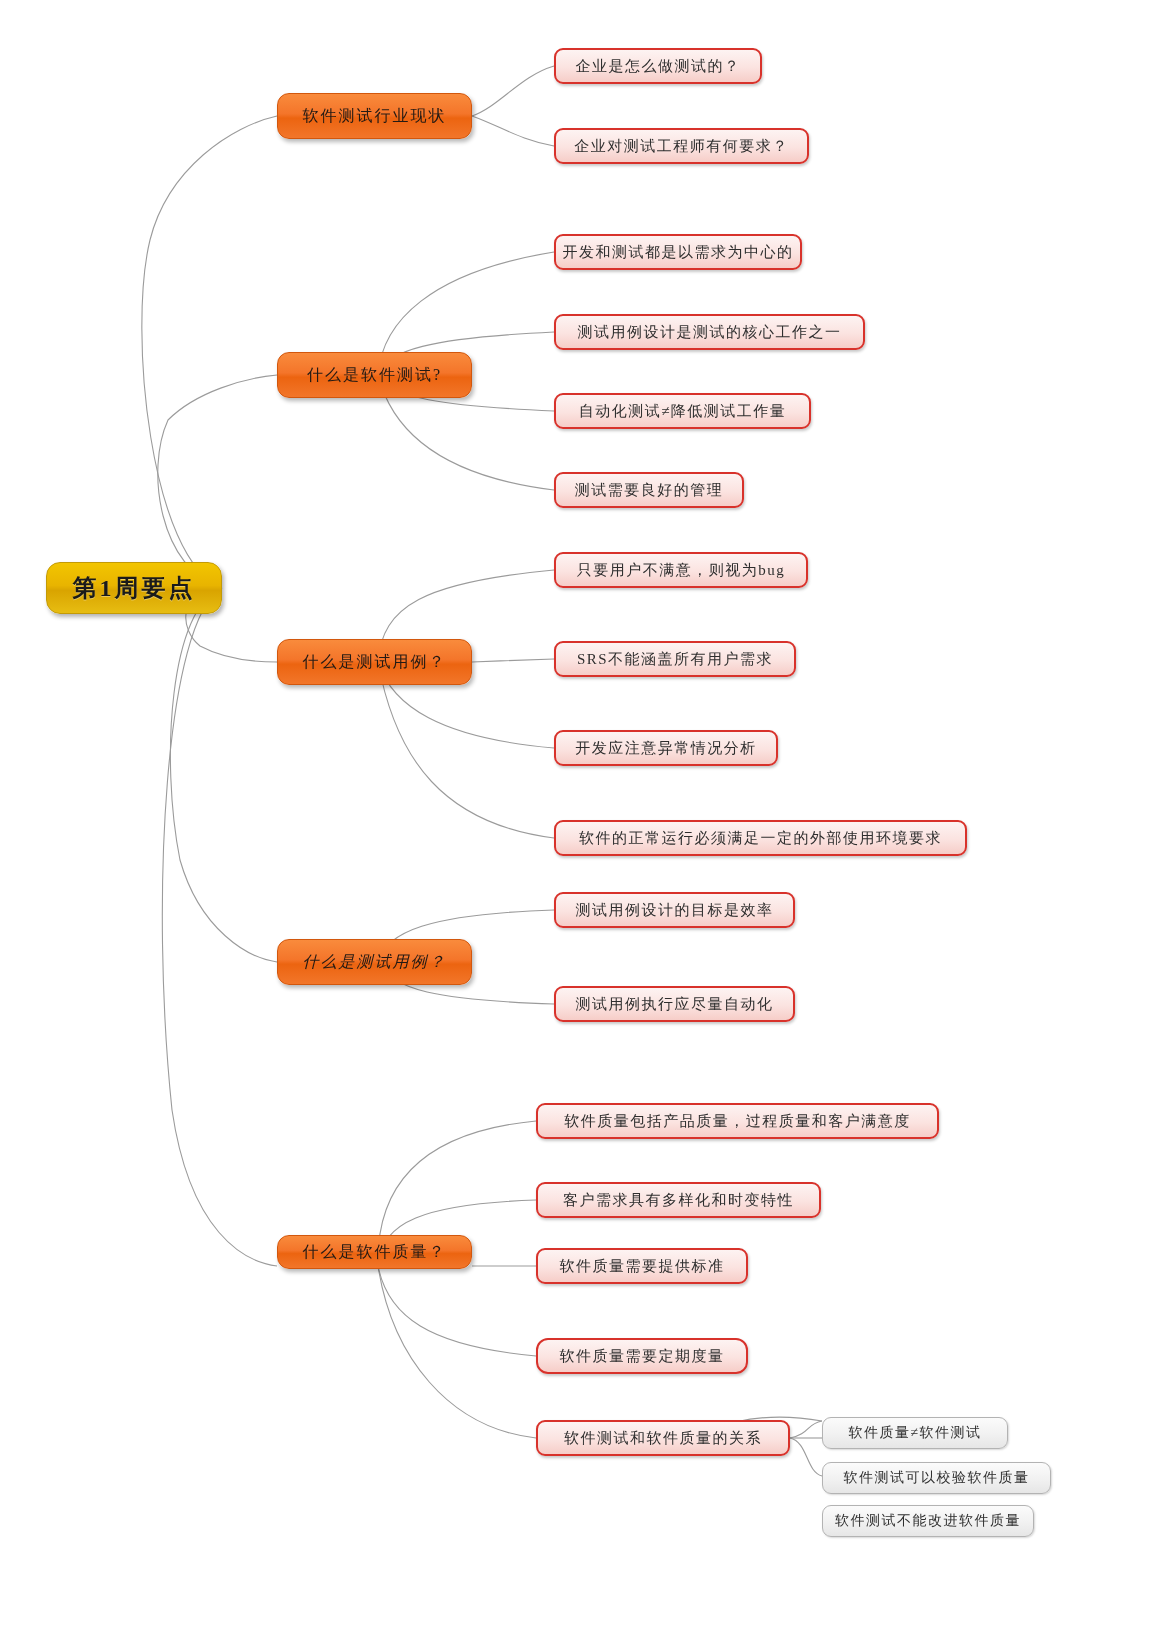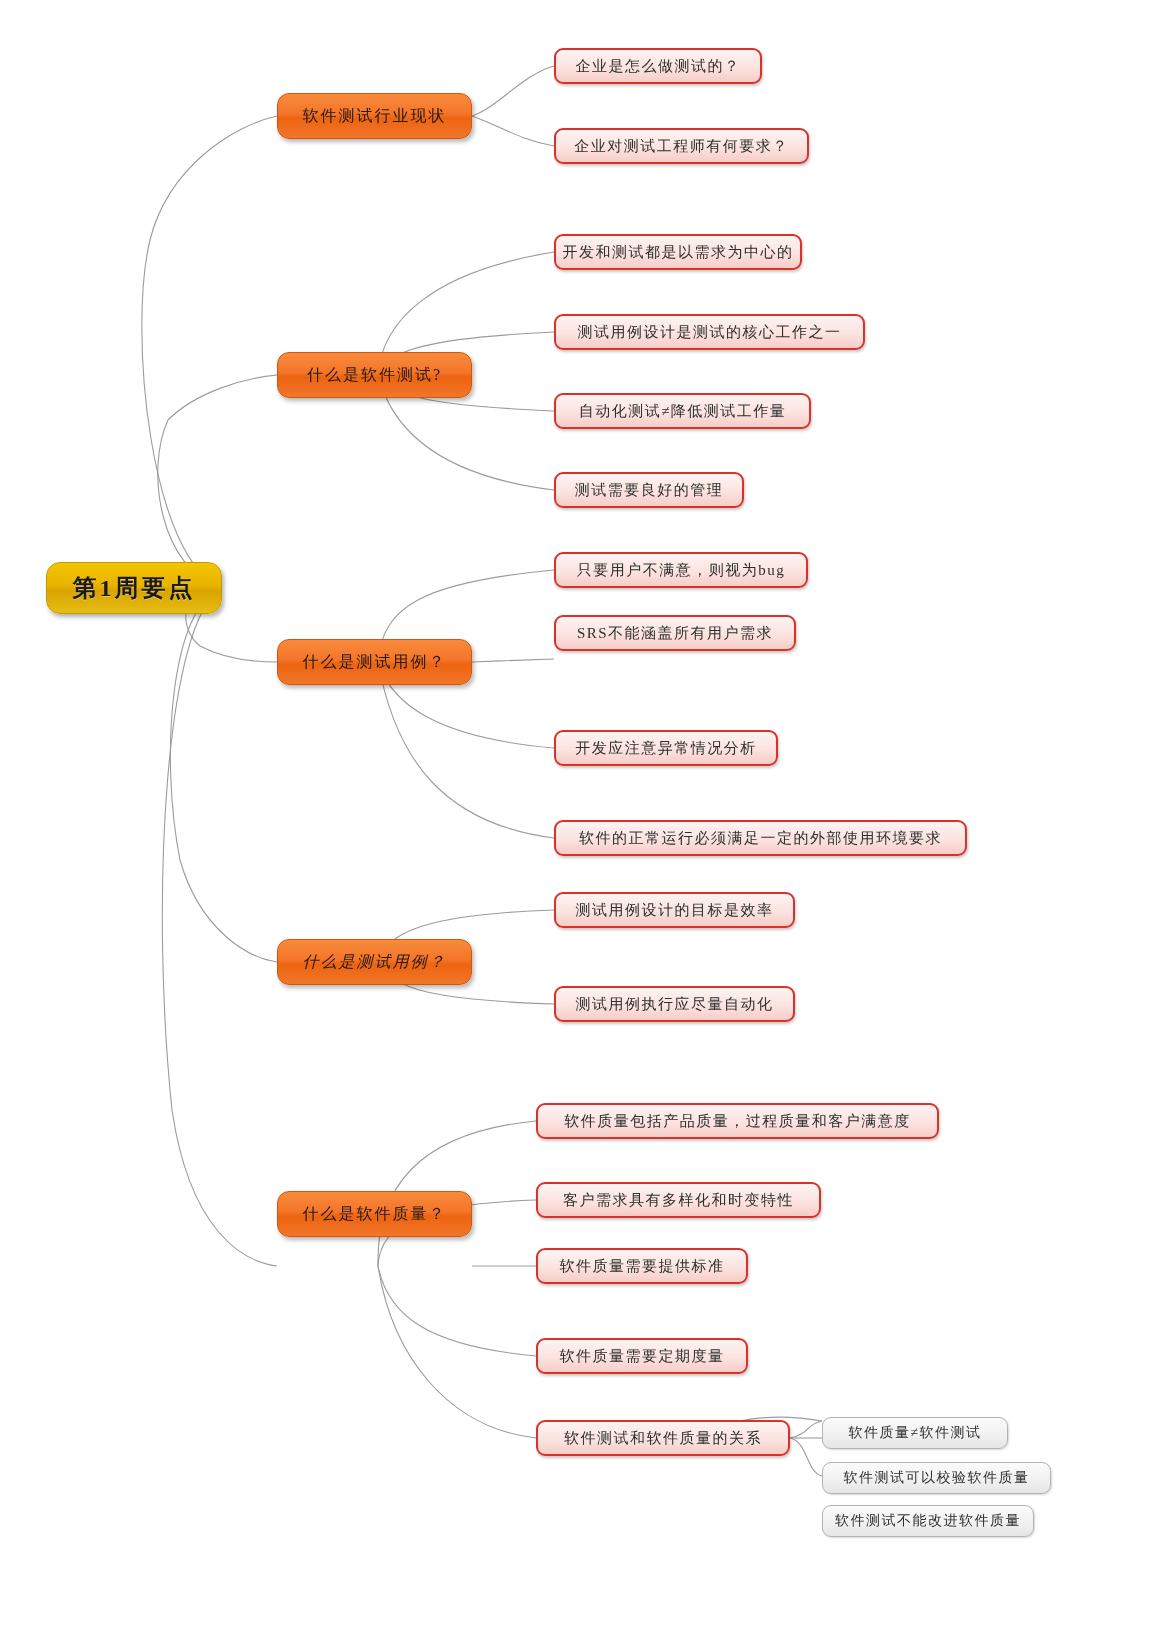--- a/index.html
+++ b/index.html
@@ -139,53 +139,53 @@
   <div class="node leaf" style="left:554px;top:472px;width:190px;height:36px;">
     <span>测试需要良好的管理</span>
   </div>
 
   <div class="node branch" style="left:277px;top:639px;width:195px;height:46px;">
     <span>什么是测试用例？</span>
   </div>
   <div class="node leaf" style="left:554px;top:552px;width:254px;height:36px;">
     <span>只要用户不满意，则视为bug</span>
   </div>
-  <div class="node leaf" style="left:554px;top:615px;width:242px;height:36px;">
+  <div class="node leaf" style="left:554px;top:641px;width:242px;height:36px;">
     <span>SRS不能涵盖所有用户需求</span>
   </div>
   <div class="node leaf" style="left:554px;top:730px;width:224px;height:36px;">
     <span>开发应注意异常情况分析</span>
   </div>
   <div class="node leaf" style="left:554px;top:820px;width:413px;height:36px;">
     <span>软件的正常运行必须满足一定的外部使用环境要求</span>
   </div>
 
   <div class="node branch" style="left:277px;top:939px;width:195px;height:46px;font-style:italic;">
     <span>什么是测试用例？</span>
   </div>
   <div class="node leaf" style="left:554px;top:892px;width:241px;height:36px;">
     <span>测试用例设计的目标是效率</span>
   </div>
   <div class="node leaf" style="left:554px;top:986px;width:241px;height:36px;">
     <span>测试用例执行应尽量自动化</span>
   </div>
 
-  <div class="node branch" style="left:277px;top:1191px;width:195px;height:46px;">
+  <div class="node branch" style="left:277px;top:1235px;width:195px;height:34px;">
     <span>什么是软件质量？</span>
   </div>
   <div class="node leaf" style="left:536px;top:1103px;width:403px;height:36px;">
     <span>软件质量包括产品质量，过程质量和客户满意度</span>
   </div>
   <div class="node leaf" style="left:536px;top:1182px;width:285px;height:36px;">
     <span>客户需求具有多样化和时变特性</span>
   </div>
   <div class="node leaf" style="left:536px;top:1248px;width:212px;height:36px;">
     <span>软件质量需要提供标准</span>
   </div>
-  <div class="node leaf" style="left:536px;top:1338px;width:212px;height:36px;">
+  <div class="node leaf" style="left:536px;top:1338px;width:212px;height:36px;border-radius:12px;">
     <span>软件质量需要定期度量</span>
   </div>
   <div class="node leaf" style="left:536px;top:1420px;width:254px;height:36px;">
     <span>软件测试和软件质量的关系</span>
   </div>
 
   <div class="node sub" style="left:822px;top:1405px;width:186px;height:32px;">
     <span>软件质量≠软件测试</span>
   </div>
   <div class="node sub" style="left:822px;top:1450px;width:229px;height:32px;">

